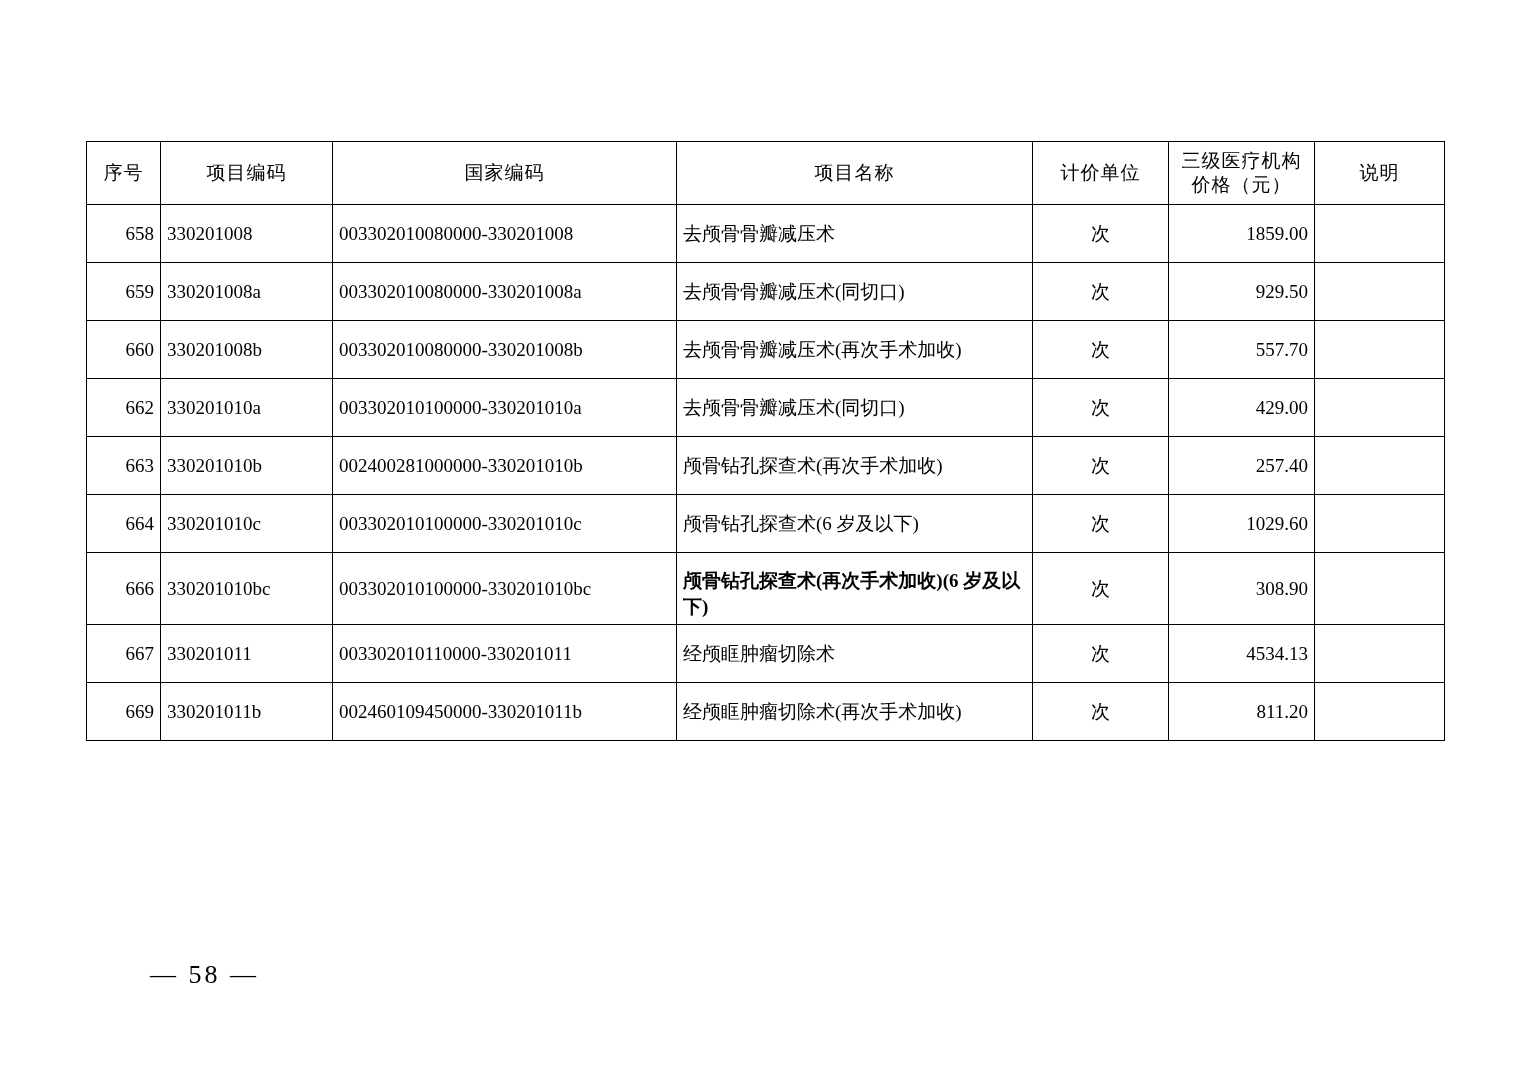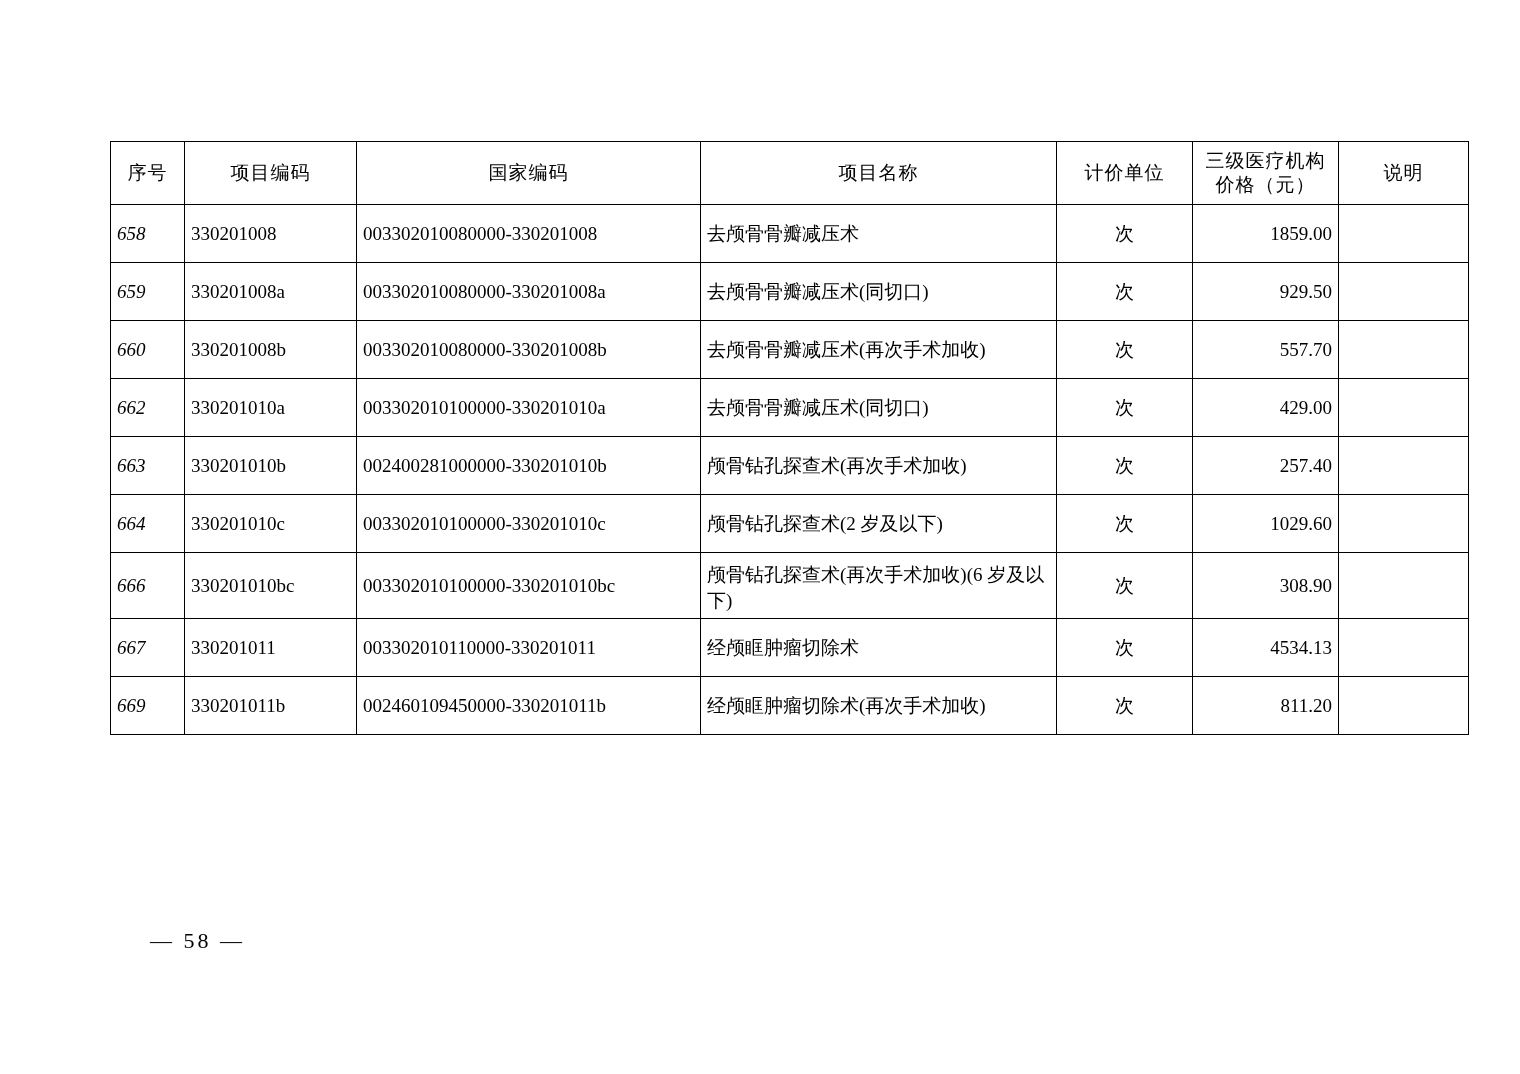--- a/index.html
+++ b/index.html
@@ -20,21 +20,20 @@
     top: 0;
     left: 0;
     width: 1520px;
     height: 1074px;
   }
   .table-wrap {
     position: absolute;
     left: 86px;
     top: 141px;
     width: 1348px;
-    margin-left: 24px;
   }
   table.price-table {
     border-collapse: collapse;
     width: 1348px;
     table-layout: fixed;
   }
   table.price-table td,
   table.price-table th {
     border: 1px solid #000000;
     padding: 0 6px;
@@ -58,34 +57,34 @@
     height: 62px;
     font-size: 19px;
     letter-spacing: 1px;
   }
   thead td.two-line {
     line-height: 1.25;
   }
   tbody td {
     height: 57px;
   }
-  td.seq { text-align: left; font-style: italic; }
+  td.seq { text-align: right; }
   td.code { text-align: left; padding-left: 8px; letter-spacing: 0px; }
   td.natcode { text-align: left; padding-left: 8px; }
   td.name { text-align: left; padding-left: 8px; }
   td.unit { text-align: center; }
   td.price { text-align: center; padding-right: 26px; text-align: right; }
   td.note { text-align: center; }
-  td.name.two-line { line-height: 1.35; padding-top: 6px; padding-bottom: 2px; }
+  td.name.two-line { line-height: 1.35; padding-top: 12px; padding-bottom: 2px; font-weight: bold; }
 
   .page-number {
     position: absolute;
     left: 150px;
-    top: 928px;
-    font-size: 22px;
+    top: 960px;
+    font-size: 26px;
     letter-spacing: 3px;
   }
 </style>
 </head>
 <body>
 
 <div class="page">
 
   <div class="table-wrap">
     <table class="price-table">
@@ -155,21 +154,21 @@
           <td class="natcode">002400281000000-330201010b</td>
           <td class="name">颅骨钻孔探查术(再次手术加收)</td>
           <td class="unit">次</td>
           <td class="price">257.40</td>
           <td class="note"></td>
         </tr>
         <tr>
           <td class="seq">664</td>
           <td class="code">330201010c</td>
           <td class="natcode">003302010100000-330201010c</td>
-          <td class="name">颅骨钻孔探查术(2 岁及以下)</td>
+          <td class="name">颅骨钻孔探查术(6 岁及以下)</td>
           <td class="unit">次</td>
           <td class="price">1029.60</td>
           <td class="note"></td>
         </tr>
         <tr>
           <td class="seq">666</td>
           <td class="code">330201010bc</td>
           <td class="natcode">003302010100000-330201010bc</td>
           <td class="name two-line">颅骨钻孔探查术(再次手术加收)(6 岁及以下)</td>
           <td class="unit">次</td>

